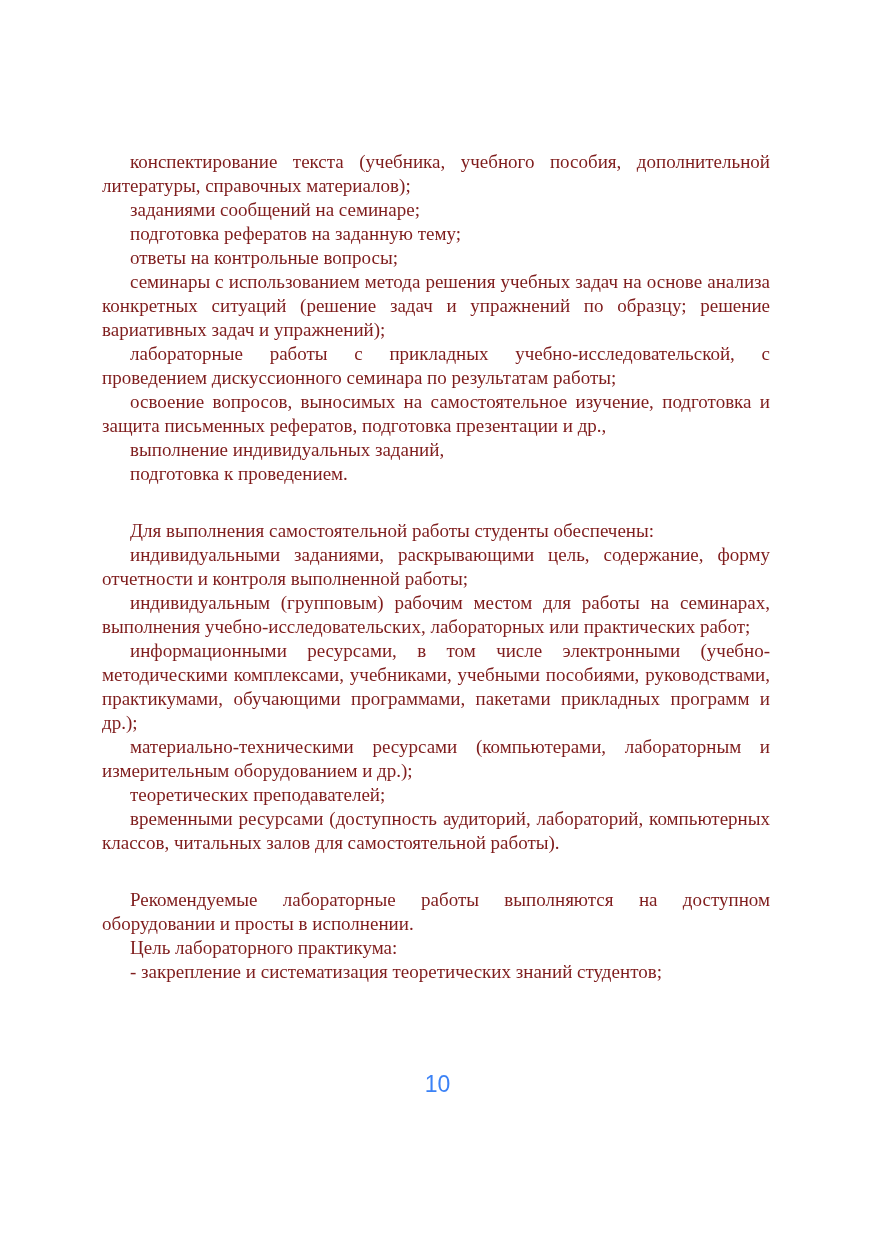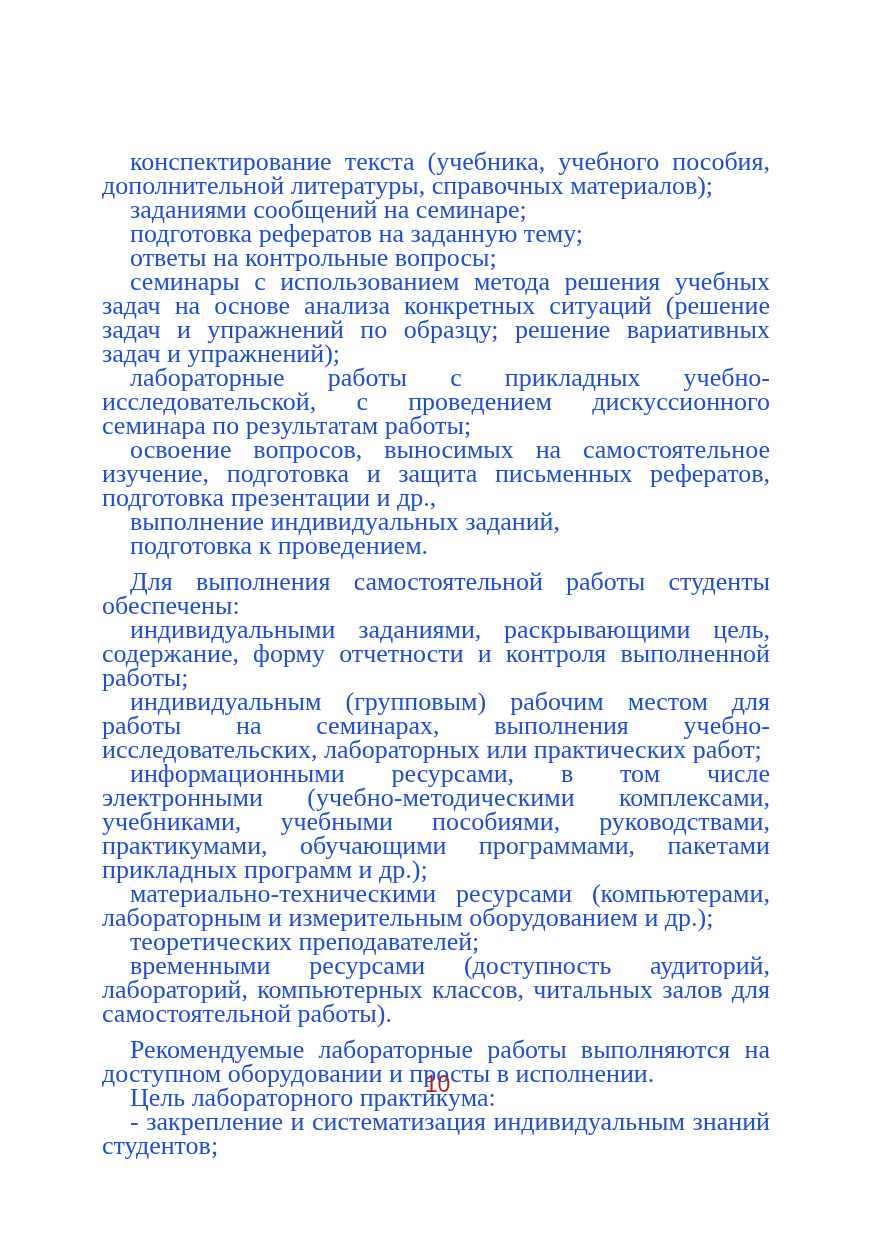--- a/index.html
+++ b/index.html
@@ -20,44 +20,44 @@
     width: 875px;
     height: 1241px;
     background: #ffffff;
     overflow: hidden;
   }
   .text-block {
     position: absolute;
     left: 102px;
     top: 150px;
     width: 668px;
-    color: #1d4ed8;
-    font-size: 26px;
+    color: #7f1d1d;
+    font-size: 19px;
     line-height: 24px;
     text-align: justify;
     letter-spacing: 0;
   }
   .text-block p {
     margin: 0;
     padding: 0;
     text-indent: 28px;
   }
   .sec + .sec {
-    margin-top: 12px;
+    margin-top: 33px;
   }
   .page-number {
     position: absolute;
     top: 1072px;
     left: 0;
     width: 875px;
     text-align: center;
     font-family: "Liberation Sans", "DejaVu Sans", sans-serif;
     font-size: 23px;
     line-height: 24px;
-    color: #b91c1c;
+    color: #3b82f6;
   }
 </style>
 </head>
 <body>
 
 <div class="page">
   <div class="text-block">
     <section class="sec">
       <p>конспектирование текста (учебника, учебного пособия, дополнительной литературы, справочных материалов);</p>
       <p>заданиями сообщений на семинаре;</p>
@@ -74,17 +74,17 @@
       <p>индивидуальными заданиями, раскрывающими цель, содержание, форму отчетности и контроля выполненной работы;</p>
       <p>индивидуальным (групповым) рабочим местом для работы на семинарах, выполнения учебно-исследовательских, лабораторных или практических работ;</p>
       <p>информационными ресурсами, в том числе электронными (учебно-методическими комплексами, учебниками, учебными пособиями, руководствами, практикумами, обучающими программами, пакетами прикладных программ и др.);</p>
       <p>материально-техническими ресурсами (компьютерами, лабораторным и измерительным оборудованием и др.);</p>
       <p>теоретических преподавателей;</p>
       <p>временными ресурсами (доступность аудиторий, лабораторий, компьютерных классов, читальных залов для самостоятельной работы).</p>
     </section>
     <section class="sec">
       <p>Рекомендуемые лабораторные работы выполняются на доступном оборудовании и просты в исполнении.</p>
       <p>Цель лабораторного практикума:</p>
-      <p>- закрепление и систематизация индивидуальным знаний студентов;</p>
+      <p>- закрепление и систематизация теоретических знаний студентов;</p>
     </section>
   </div>
   <div class="page-number">10</div>
 </div>
 
 </body></html>

